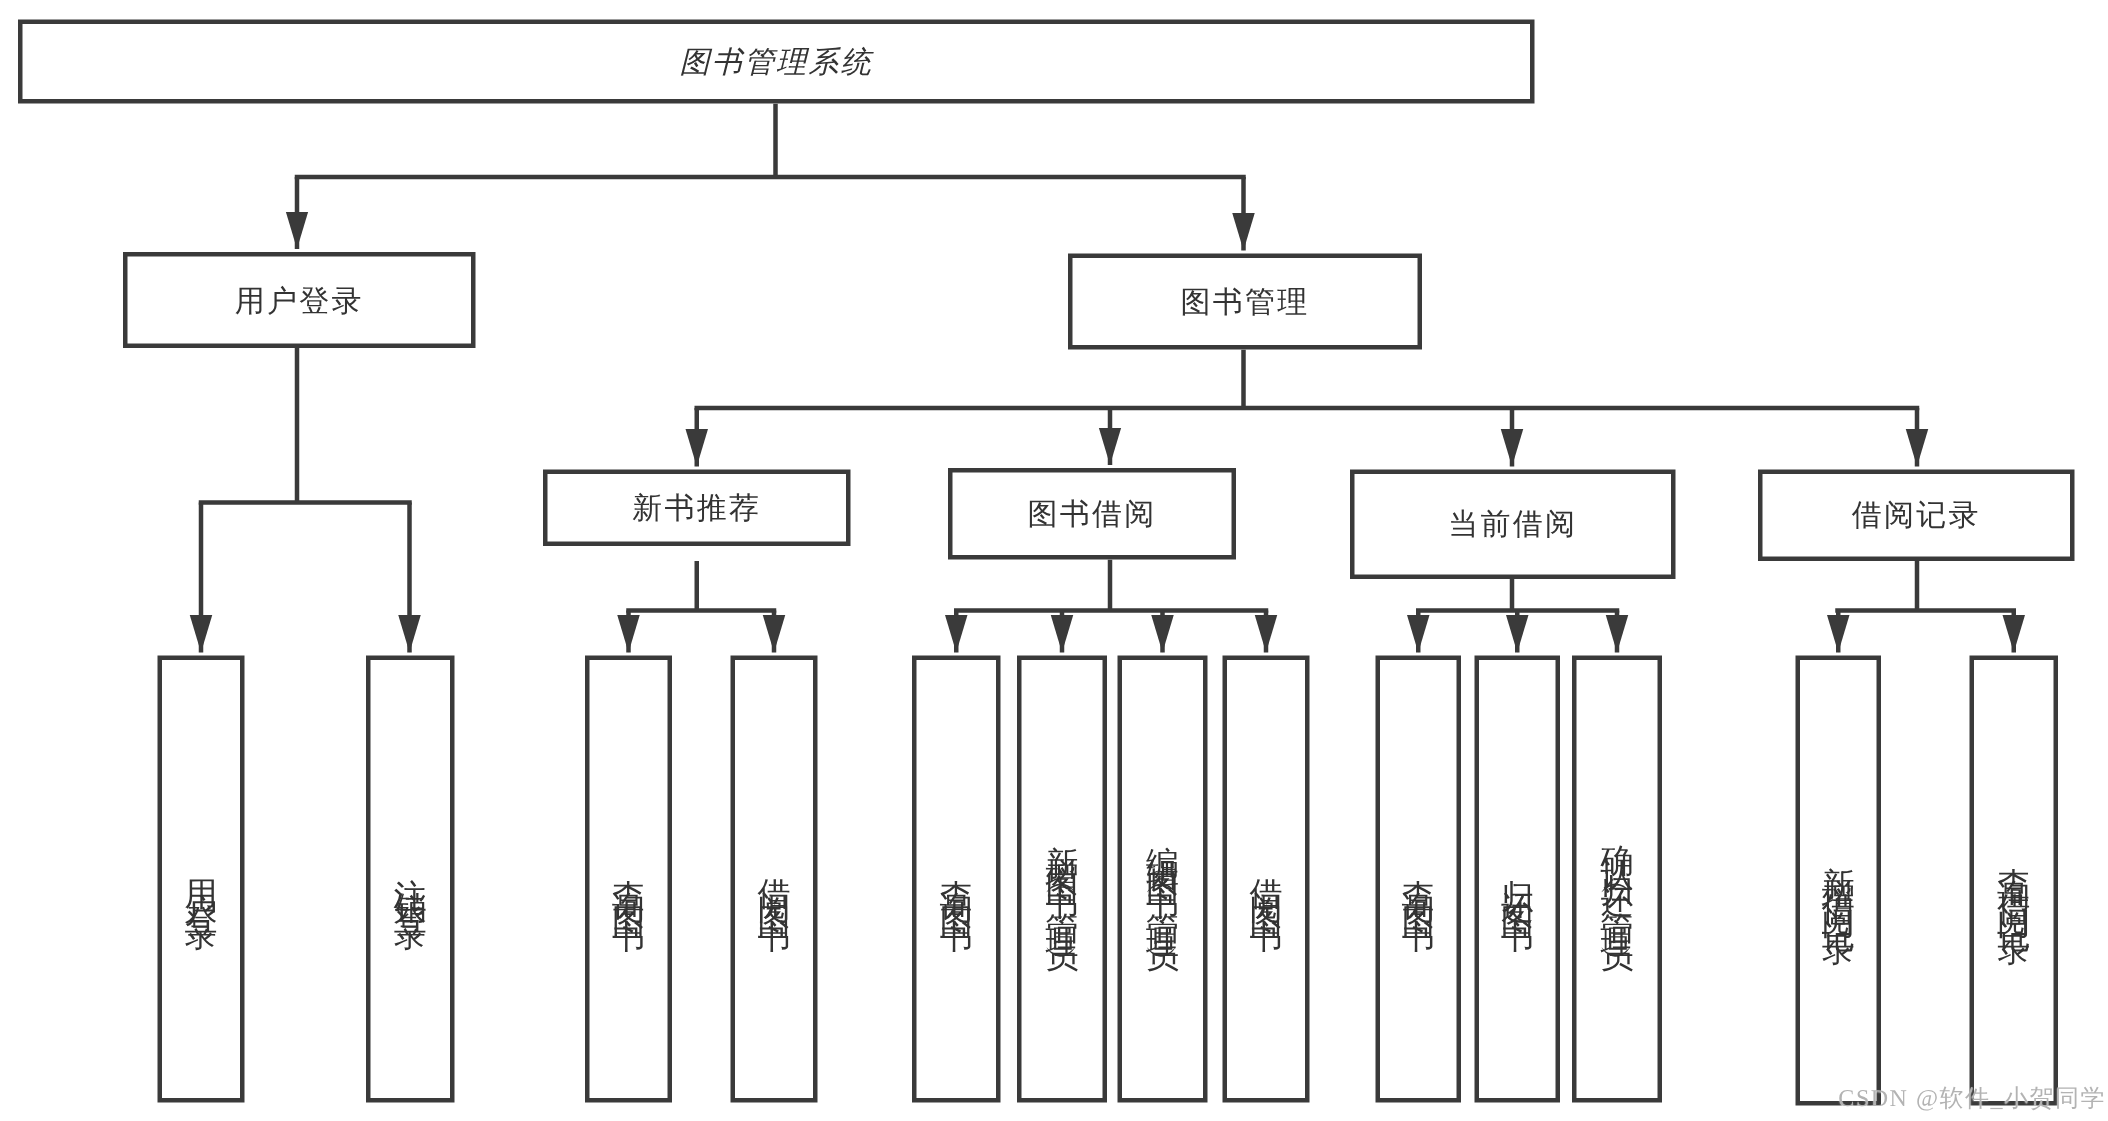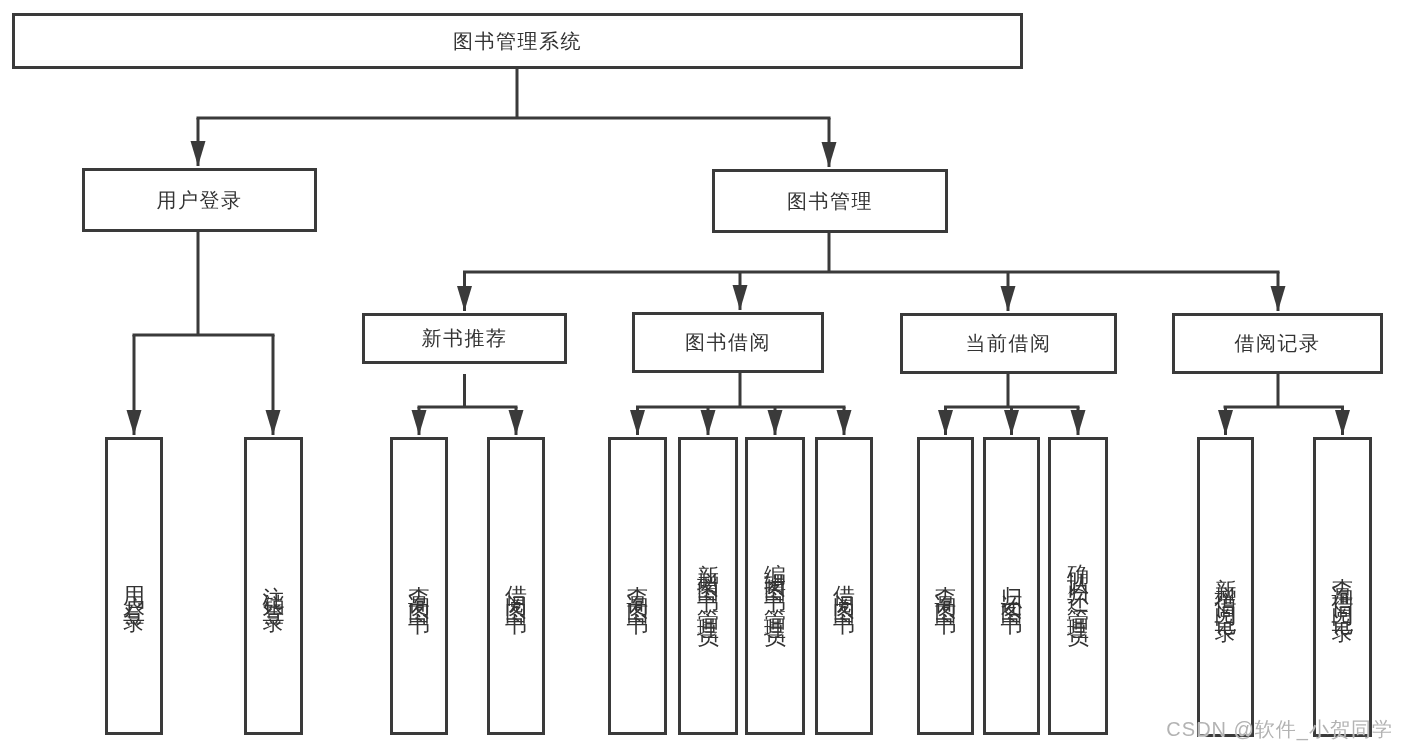--- a/index.html
+++ b/index.html
@@ -27,24 +27,25 @@
   .h .lbl{
     font-size:20px;letter-spacing:1.5px;color:var(--text);
     white-space:nowrap;
   }
   .v .lbl{
     writing-mode:vertical-lr;text-orientation:mixed;
     font-size:22px;letter-spacing:9px;color:var(--text);
     line-height:1;
   }
   #watermark{
-    position:absolute;right:12px;bottom:4px;z-index:5;
-    font-size:20px;letter-spacing:1px;color:var(--watermark);
+    position:absolute;right:1px;bottom:4px;z-index:5;
+    font-size:16px;letter-spacing:1px;color:var(--watermark);
     text-shadow:0 1px 1px rgba(255,255,255,0.85);
     white-space:nowrap;
+    font-family:Liberation Serif, serif;
   }
 </style>
 </head>
 <body>
 
 <div id="stage">
 
   <svg id="wires" viewBox="0 0 1405 747" xmlns="http://www.w3.org/2000/svg">
     <defs>
       <marker id="arw" markerUnits="userSpaceOnUse" markerWidth="26" markerHeight="17" viewBox="0 0 26 17" refX="25" refY="8.5" orient="auto">
@@ -74,38 +75,38 @@
     <path d="M708 407 V435" marker-end="url(#arw)"></path>
     <path d="M775 407 V435" marker-end="url(#arw)"></path>
     <path d="M844 407 V435" marker-end="url(#arw)"></path>
     <path d="M945.5 407 V435" marker-end="url(#arw)"></path>
     <path d="M1011.5 407 V435" marker-end="url(#arw)"></path>
     <path d="M1078 407 V435" marker-end="url(#arw)"></path>
     <path d="M1225.5 407 V435" marker-end="url(#arw)"></path>
     <path d="M1342.5 407 V435" marker-end="url(#arw)"></path>
   </svg>
 
-  <div class="box h" style="left:12px;top:13px;width:1011px;height:56px;">
+  <div class="box h" style="left:12px;top:13px;width:1011px;height:56px;font-style:italic;">
     <span class="lbl">图书管理系统</span>
   </div>
 
   <div class="box h" style="left:82px;top:168px;width:235px;height:64px;">
     <span class="lbl">用户登录</span>
   </div>
   <div class="box h" style="left:712px;top:169px;width:236px;height:64px;">
     <span class="lbl">图书管理</span>
   </div>
 
   <div class="box h" style="left:362px;top:313px;width:205px;height:51px;">
     <span class="lbl">新书推荐</span>
   </div>
   <div class="box h" style="left:632px;top:312px;width:192px;height:61px;">
     <span class="lbl">图书借阅</span>
   </div>
-  <div class="box h" style="left:900px;top:313px;width:217px;height:61px;">
+  <div class="box h" style="left:900px;top:313px;width:217px;height:73px;">
     <span class="lbl">当前借阅</span>
   </div>
   <div class="box h" style="left:1172px;top:313px;width:211px;height:61px;">
     <span class="lbl">借阅记录</span>
   </div>
 
   <div class="box v" style="left:105px;top:437px;width:58px;height:298px;">
     <span class="lbl">用户登录</span>
   </div>
   <div class="box v" style="left:244px;top:437px;width:59px;height:298px;">

